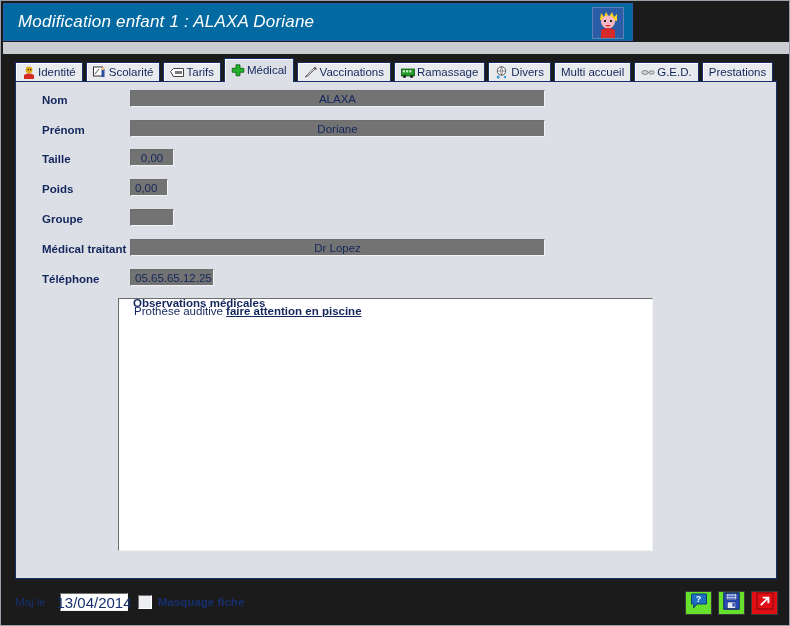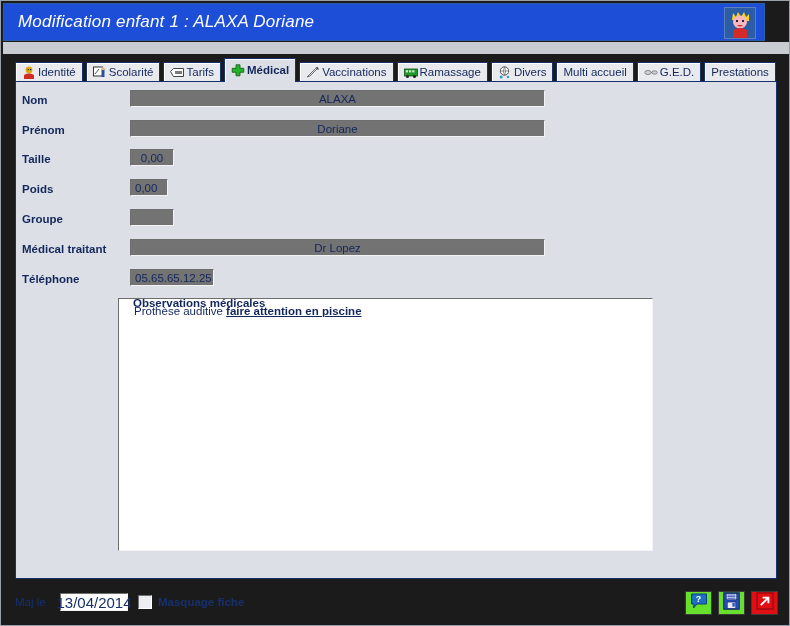--- a/index.html
+++ b/index.html
@@ -20,22 +20,22 @@
     left: 0; top: 0;
     width: 790px; height: 626px;
     border: 1px solid #9aa0aa;
     background: #1b1b1b;
   }
 
   
   #titlebar {
     position: absolute;
     left: 2px; top: 2px;
-    width: 762px; height: 38px;
-    background: #1d4ed8;
+    width: 630px; height: 38px;
+    background: #0369a1;
     border: 1px solid #2b5ca6;
   }
   #title-text {
     position: absolute;
     left: 14px; top: 8px;
     font-size: 17px;
     font-style: italic;
     font-weight: 400;
     color: #ffffff;
     letter-spacing: 0.2px;
@@ -86,21 +86,21 @@
     border-bottom: none;
     font-size: 11.5px;
     color: #13275c;
     white-space: nowrap;
     cursor: default;
     box-shadow: inset 1px 1px 0 #ffffff;
   }
   .tab.active {
     height: 24px;
     background: #dcdfe5;
-    font-weight: bold;
+    font-weight: normal;
     z-index: 5;
     box-shadow: inset 1px 1px 0 #ffffff;
     border-bottom: none;
   }
   .tab .tab-label { line-height: 1; }
   .tab-icon {
     width: 14px; height: 13px;
     flex: 0 0 auto;
     display: inline-block;
     position: relative;
@@ -113,20 +113,21 @@
     width: 762px; height: 498px;
     background: #dcdfe5;
     border: 1px solid #15306b;
   }
   .flabel {
     position: absolute;
     font-size: 11.5px;
     font-weight: bold;
     color: #13275c;
     white-space: nowrap;
+    margin-left: 20px;
   }
   .finput {
     position: absolute;
     background: #737373;
     border-top: 1px solid #6e6e6e;
     border-left: 1px solid #6e6e6e;
     border-right: 1px solid #f3f3f5;
     border-bottom: 1px solid #f3f3f5;
     font-size: 11.5px;
     color: #13275c;

